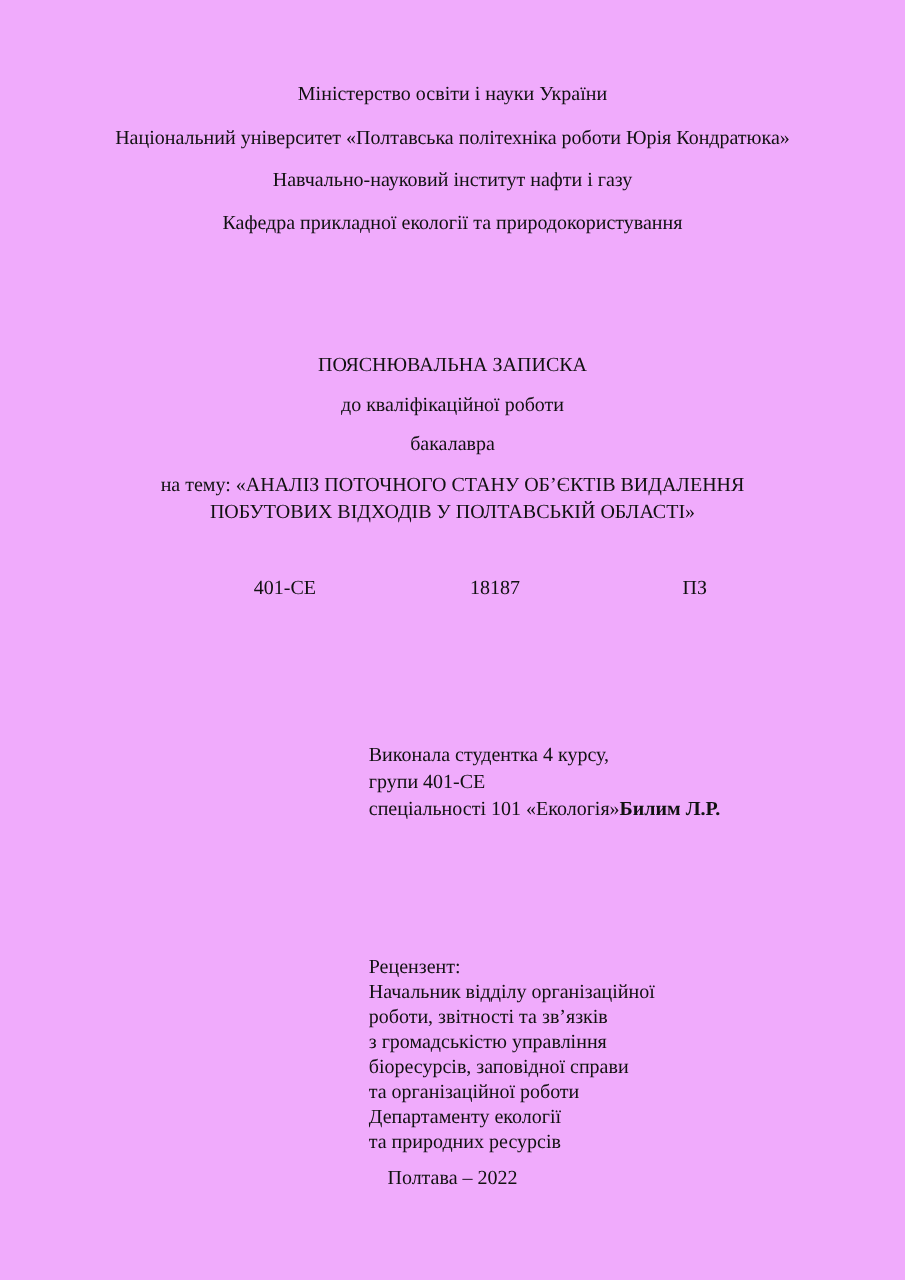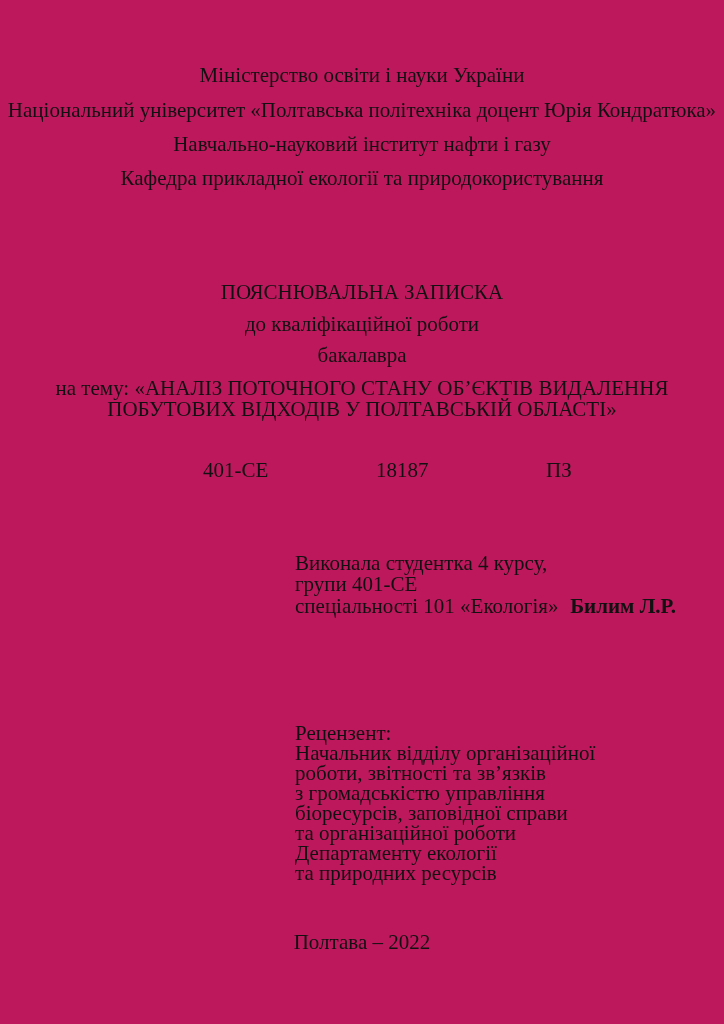--- a/index.html
+++ b/index.html
@@ -5,59 +5,60 @@
   html, body {
     margin: 0;
     padding: 0;
     background: #ffffff;
   }
   .page {
     position: relative;
     width: 724px;
     height: 1024px;
     margin: 0 auto;
-    background: #be185d;
+    background: #f0abfc;
     font-family: "Liberation Serif", "DejaVu Serif", serif;
-    font-size: 21px;
+    font-size: 16px;
     color: #111111;
     line-height: 19.5px;
     overflow: hidden;
   }
   .abs { position: absolute; }
   .center {
     left: 0;
     width: 724px;
     text-align: center;
   }
   .bold { font-weight: normal; }
   .theme {
     line-height: 21px;
   }
   .code-row span { position: absolute; white-space: nowrap; }
   .right-block {
     left: 295px;
     width: 381px;
+    margin-top: 41px;
   }
   .lines-21 { line-height: 21.4px; }
   .lines-20 { line-height: 20.0px; }
   .split-row {
     display: flex;
-    justify-content: space-between;
+    justify-content: flex-start;
     align-items: baseline;
     font-family: Liberation Serif, serif;
   }
   .split-row .name { font-weight: bold; white-space: nowrap; }
 </style>
 </head>
 <body>
 
 <div class="page">
 
   <div class="abs center" style="top:66px">Міністерство освіти і науки України</div>
-  <div class="abs center" style="top:101px">Національний університет «Полтавська політехніка доцент Юрія Кондратюка»</div>
+  <div class="abs center" style="top:101px">Національний університет «Полтавська політехніка роботи Юрія Кондратюка»</div>
   <div class="abs center" style="top:135px">Навчально-науковий інститут нафти і газу</div>
   <div class="abs center" style="top:169px">Кафедра прикладної екології та природокористування</div>
 
   <div class="abs center bold" style="top:283px">ПОЯСНЮВАЛЬНА ЗАПИСКА</div>
   <div class="abs center" style="top:315px">до кваліфікаційної роботи</div>
   <div class="abs center theme" style="top:378px">
     <span>на тему: </span><span class="bold">«АНАЛІЗ ПОТОЧНОГО СТАНУ ОБ’ЄКТІВ ВИДАЛЕННЯ</span><br>
     <span class="bold">ПОБУТОВИХ ВІДХОДІВ У ПОЛТАВСЬКІЙ ОБЛАСТІ»</span>
   </div>
 

